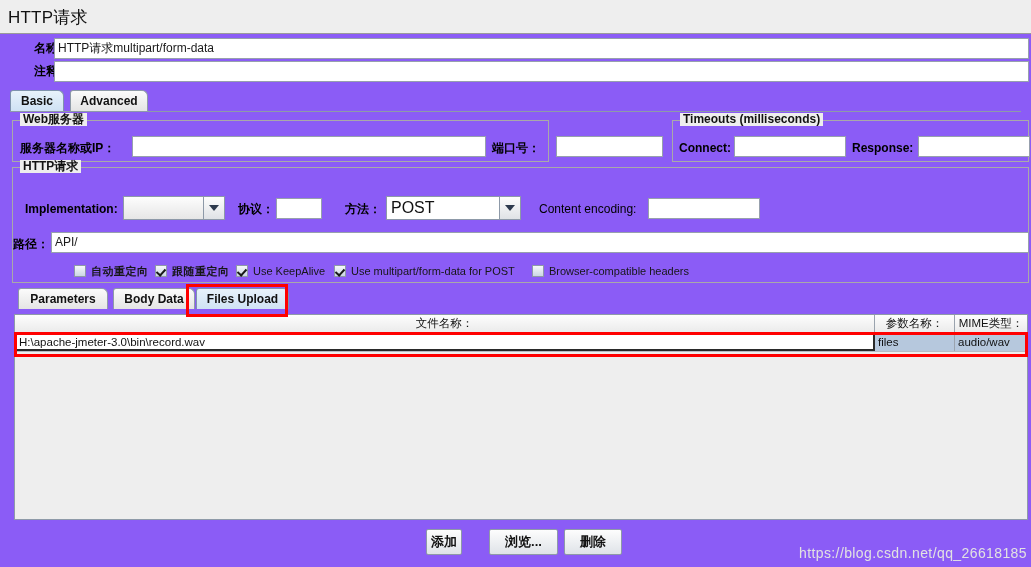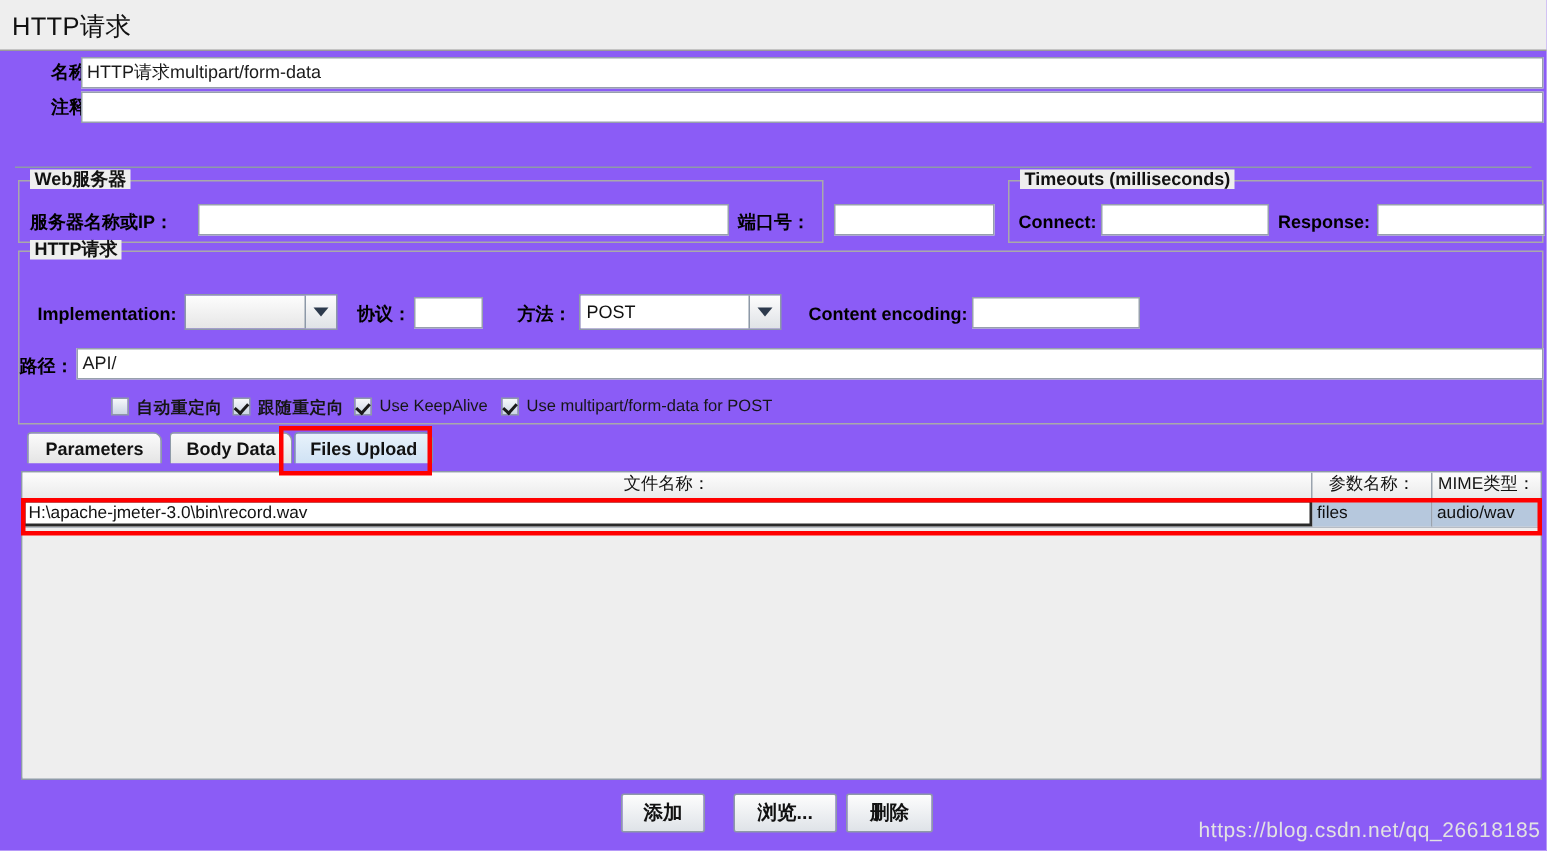--- a/index.html
+++ b/index.html
@@ -110,21 +110,21 @@
     box-sizing: border-box;
     border: 1px solid #8d99a8;
     background: linear-gradient(#fdfdfd, #e6e6e6);
     height: 24px;
     display: flex;
     align-items: center;
     overflow: hidden;
   }
   .jcombo .cval {
     flex: 1 1 auto;
-    font-size: 12px;
+    font-size: 16px;
     color: #111;
     padding-left: 4px;
     line-height: 22px;
     white-space: nowrap;
     overflow: hidden;
   }
   .jcombo.editable .cval { background: #ffffff; height: 100%; }
   .jcombo .arrowbtn {
     width: 21px; height: 100%;
     box-sizing: border-box;
@@ -276,20 +276,24 @@
   <div class="lblrow" style="left:8px; top:38px;">
     <span class="fieldlabel">名称：</span>
   </div>
   <div class="jtext" style="position:absolute; left:54px; top:38px; width:975px;">HTTP请求multipart/form-data</div>
 
   <div class="lblrow" style="left:8px; top:61px;">
     <span class="fieldlabel">注释：</span>
   </div>
   <div class="jtext" style="position:absolute; left:54px; top:61px; width:975px;"></div>
 
+  <div class="tabstrip" style="left:10px; top:90px; width:1010px;">
+    <div class="tab selected" style="left:0px; top:0px; width:54px;">Basic</div>
+    <div class="tab" style="left:60px; top:0px; width:78px;">Advanced</div>
+  </div>
   <div class="hr-line" style="left:10px; top:111px; width:1011px; background:#8e9aa8;"></div>
 
   <div class="groupbox" style="left:12px; top:120px; width:537px; height:42px;">
     <div class="legend">Web服务器</div>
   </div>
   <div style="position:absolute; left:20px; top:140px; font-size:12px; font-weight:bold; line-height:16px;">服务器名称或IP：</div>
   <div class="jtext" style="position:absolute; left:132px; top:136px; width:354px;"></div>
   <div style="position:absolute; left:492px; top:140px; font-size:12px; font-weight:bold; line-height:16px;">端口号：</div>
   <div class="jtext" style="position:absolute; left:556px; top:136px; width:107px;"></div>
 
@@ -317,41 +321,45 @@
   <div class="jtext" style="position:absolute; left:276px; top:198px; width:46px;"></div>
 
   <div style="position:absolute; left:345px; top:201px; font-size:12px; font-weight:bold; line-height:16px;">方法：</div>
   <div class="jcombo editable" style="left:386px; top:196px; width:135px;">
     <div class="cval">POST</div>
     <div class="arrowbtn">
         <div class="caret"></div>
       </div>
   </div>
 
-  <div style="position:absolute; left:539px; top:201px; font-size:12px; font-weight:bold; line-height:16px;">Content encoding:</div>
+  <div style="position:absolute; left:539px; top:201px; font-size:12px; font-weight:normal; line-height:16px;">Content encoding:</div>
   <div class="jtext" style="position:absolute; left:648px; top:198px; width:112px;"></div>
 
   <div style="position:absolute; left:13px; top:236px; font-size:12px; font-weight:bold; line-height:16px;">路径：</div>
   <div class="jtext" style="position:absolute; left:51px; top:232px; width:978px;">API/</div>
 
   <div class="chk" style="left:26px; top:263px;">
     <span class="chkbox"></span>
     <span class="chklabel cjk">自动重定向</span>
   </div>
   <div class="chk" style="left:107px; top:263px;">
     <span class="chkbox on"></span>
     <span class="chklabel cjk">跟随重定向</span>
   </div>
   <div class="chk" style="left:188px; top:263px;">
     <span class="chkbox on"></span>
     <span class="chklabel">Use KeepAlive</span>
   </div>
   <div class="chk" style="left:286px; top:263px;">
     <span class="chkbox on"></span>
     <span class="chklabel">Use multipart/form-data for POST</span>
+  </div>
+  <div class="chk" style="left:484px; top:263px;">
+    <span class="chkbox"></span>
+    <span class="chklabel">Browser-compatible headers</span>
   </div>
 
   <div class="tabstrip" style="left:18px; top:288px; width:1000px;">
     <div class="tab" style="left:0px; top:0px; width:90px;">Parameters</div>
     <div class="tab" style="left:95px; top:0px; width:82px;">Body Data</div>
     <div class="tab selected" style="left:178px; top:0px; width:93px;">Files Upload</div>
   </div>
 
   <div class="tablepanel" style="left:14px; top:314px; width:1014px; height:206px;">
 
@@ -363,21 +371,21 @@
 
     <div class="trow">
       <div class="td editing" style="width:860px;">H:\apache-jmeter-3.0\bin\record.wav</div>
       <div class="td" style="width:80px;">files</div>
       <div class="td" style="width:72px;">audio/wav</div>
     </div>
 
     <div class="tbody-fill" style="height:166px;"></div>
   </div>
 
-  <div class="jbtn" style="left:414px; top:529px; width:56px;">添加</div>
+  <div class="jbtn" style="left:426px; top:529px; width:36px;">添加</div>
   <div class="jbtn" style="left:489px; top:529px; width:69px;">浏览...</div>
   <div class="jbtn" style="left:564px; top:529px; width:58px;">删除</div>
 
   <div class="redbox" style="left:186px; top:284px; width:102px; height:33px;"></div>
   <div class="redbox" style="left:14px; top:332px; width:1014px; height:25px;"></div>
 
   <div class="watermark">https://blog.csdn.net/qq_26618185</div>
 
 </div>
 

